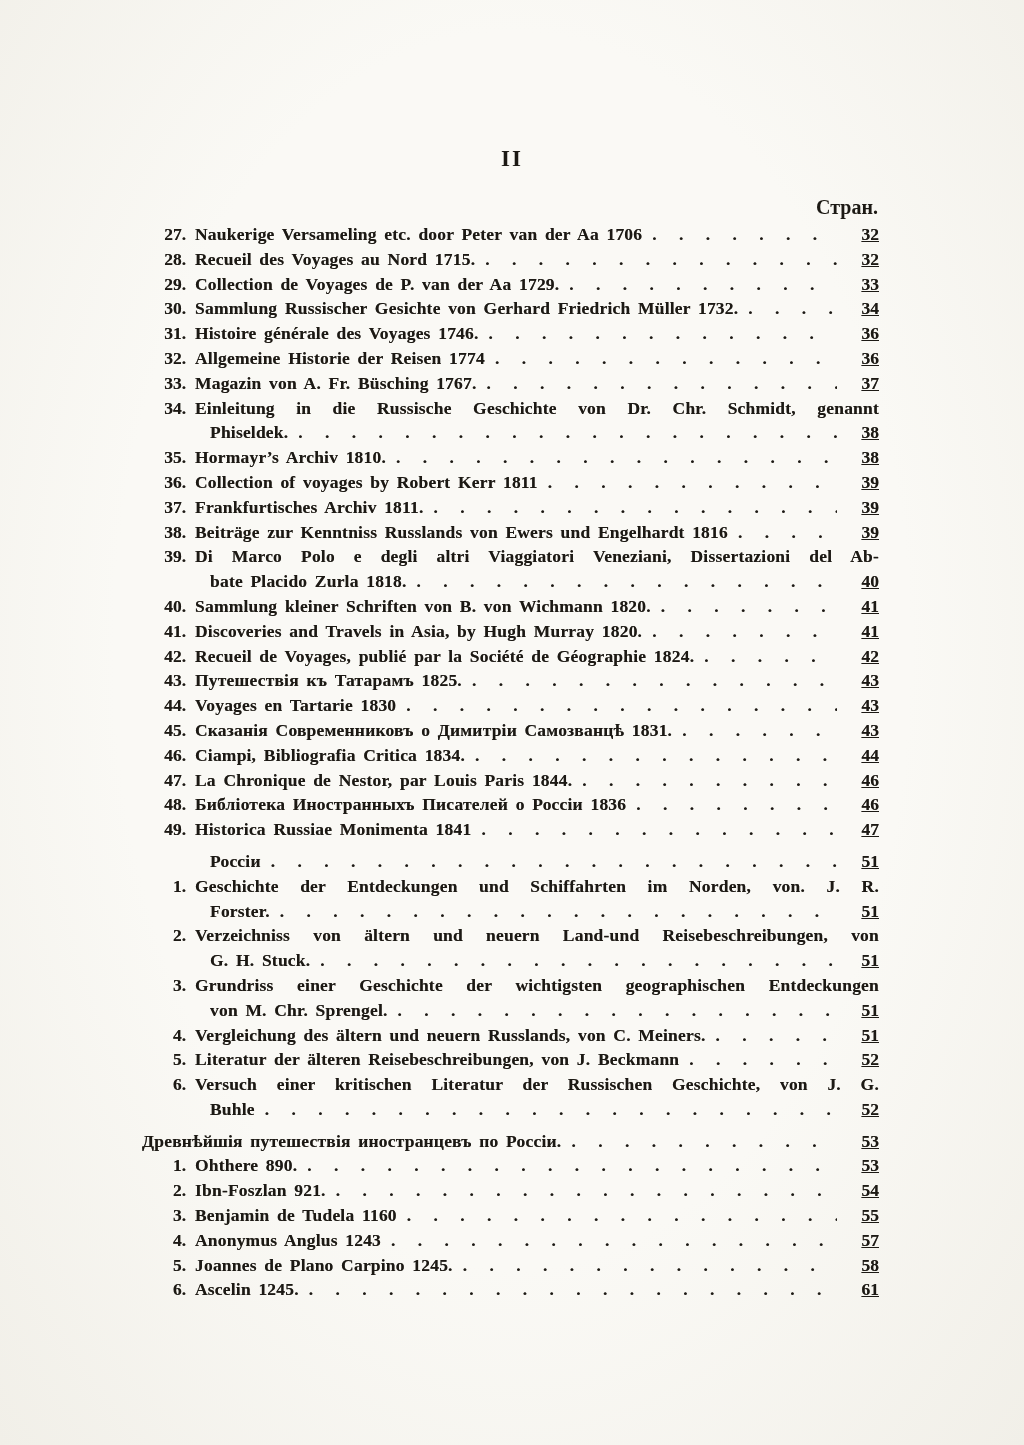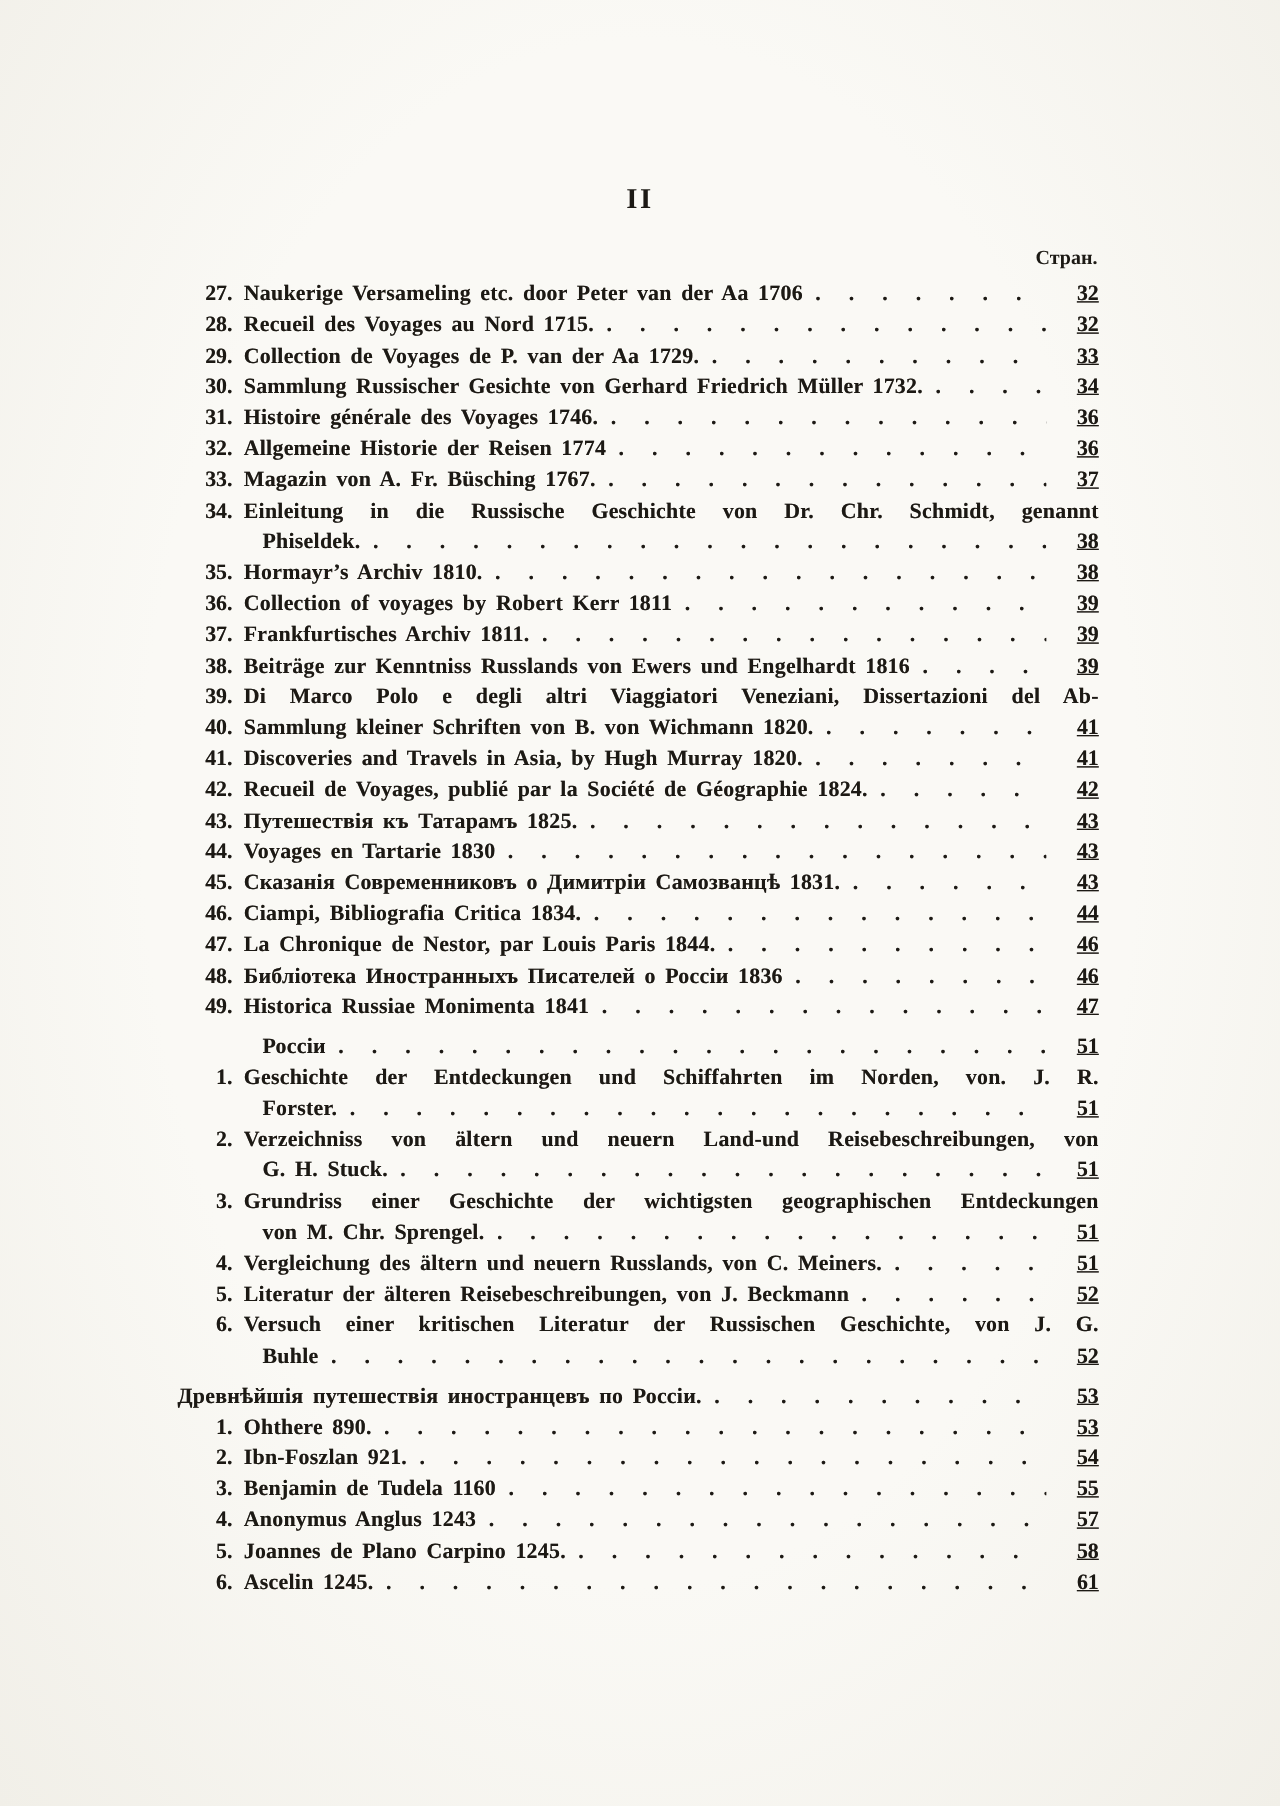--- a/index.html
+++ b/index.html
@@ -11,21 +11,21 @@
     color: var(--ink,#1c1914);
     overflow: hidden;
   }
   .page { position:relative; width:1024px; height:1102px; }
   .folio {
     position:absolute; top:146px; left:0; width:1024px;
     text-align:center; font-size:23px; letter-spacing:2px;
   }
   .content { position:absolute; top:197px; left:142px; width:737px; }
   .col-header {
-    text-align:right; font-size:16px; line-height:20px;
+    text-align:right; font-size:20px; line-height:20px;
     margin-bottom:5px; padding-right:1px; word-spacing:2px;
   }
   .row {
     display:flex; align-items:baseline;
     height:24.8px; line-height:24.8px; font-size:17.5px;
     white-space:nowrap;
     text-shadow: 0 0 0.5px rgba(25,20,12,0.55);
   }
   .num { flex:0 0 44px; text-align:right; margin-right:9px; }
   .title { flex:0 0 auto; word-spacing:3px; letter-spacing:0.2px; }
@@ -126,20 +126,26 @@
           <div class="row">
             <span class="num">38.</span>
             <span class="title">Beiträge zur Kenntniss Russlands von Ewers und Engelhardt 1816</span>
             <span class="dots"></span>
             <span class="pg">39</span>
           </div>
           <div class="row">
             <span class="num">39.</span>
             <span class="jtext">Di Marco Polo e degli altri Viaggiatori Veneziani, Dissertazioni del Ab-</span>
           </div>
+          <div class="row cont">
+            <span class="indent"></span>
+            <span class="title">bate Placido Zurla 1818.</span>
+            <span class="dots"></span>
+            <span class="pg">40</span>
+          </div>
           <div class="row">
             <span class="num">40.</span>
             <span class="title">Sammlung kleiner Schriften von B. von Wichmann 1820.</span>
             <span class="dots"></span>
             <span class="pg">41</span>
           </div>
           <div class="row">
             <span class="num">41.</span>
             <span class="title">Discoveries and Travels in Asia, by Hugh Murray 1820.</span>
             <span class="dots"></span>

